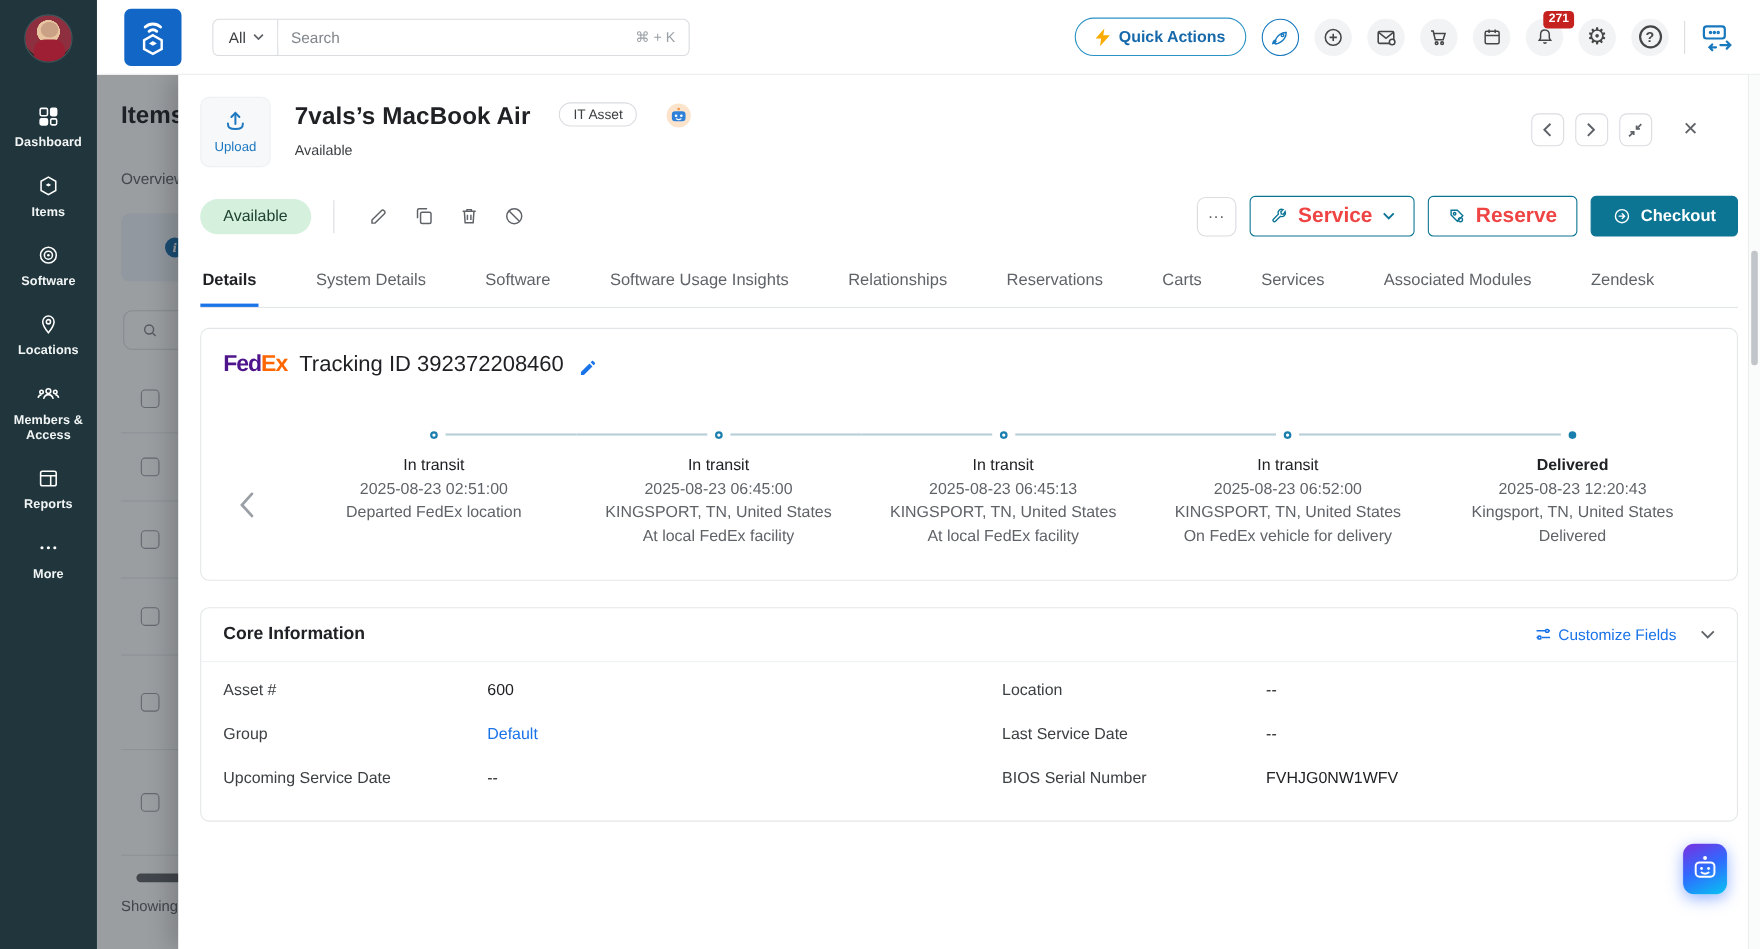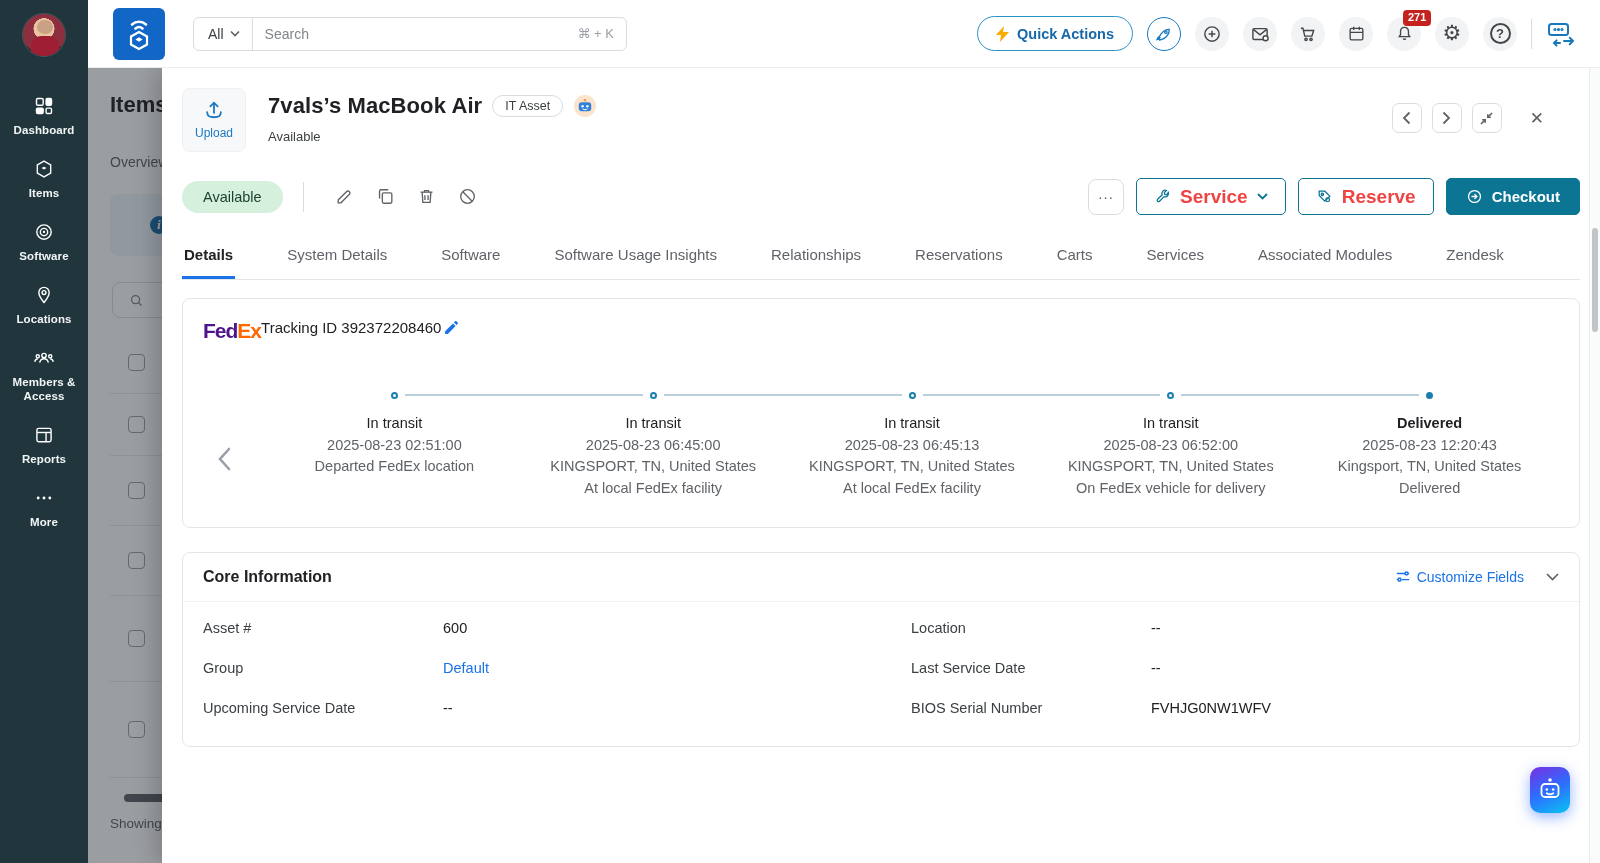--- a/index.html
+++ b/index.html
@@ -48,21 +48,21 @@
   .bg-hscroll { margin:16px 0 0 14px; width:62px; height:8px; border-radius:4px; background:#5f6368; }
   .bg-showing { margin-top:14px; font-size:13.5px; color:#5f6368; }
   .dim { position:absolute; inset:0; background:rgba(28,35,40,.44); z-index:5; }
 
   
   .drawer { position:absolute; left:74px; top:0; right:0; bottom:0; background:#fff; z-index:10; box-shadow:-8px 0 20px rgba(0,0,0,.18); padding:0 20px; overflow:hidden;}
   .d-head { display:flex; padding-top:20px; }
   .upload { width:64px; height:64px; background:#f6f8f9; border:1px solid #eef0f2; border-radius:8px; display:flex; flex-direction:column; align-items:center; justify-content:center; gap:6px; cursor:pointer;}
   .upload .up-lbl { color:#1d78c1; font-size:12px; }
   .d-titleblock { margin-left:22px; padding-top:5px;}
-  .titlerow { display:flex; align-items:center; gap:10px; }
+  .titlerow { display:flex; align-items:flex-start; gap:26px; }
   .d-title { font-size:22px; font-weight:700; color:#202124; letter-spacing:.1px;}
   .type-badge { border:1px solid #dadce0; border-radius:13px; padding:3px 12px; font-size:12.5px; color:#3c4043; background:#fff;}
   .robot-mini { width:24px; height:24px; }
   .d-status { margin-top:10px; font-size:13px; color:#3c4043; }
   .d-headctrl { margin-left:auto; display:flex; align-items:center; gap:10px; height:32px; margin-top:14px; padding-right:36px;}
   .sq-btn { width:30px; height:30px; border:1px solid #dadce0; border-radius:7px; background:#fff; display:flex; align-items:center; justify-content:center; cursor:pointer;}
   .sq-btn svg { stroke:#5f6368; fill:none; stroke-width:1.8;}
   .x-btn { margin-left:18px; color:#5f6368; font-size:17px; cursor:pointer; }
 
   .d-actions { display:flex; align-items:center; margin-top:26px; }
@@ -81,24 +81,24 @@
   .tab { font-size:15px; color:#5f6368; padding:9px 2px 13px; cursor:pointer; flex-shrink:0;}
   .tab.active { color:#202124; font-weight:700; border-bottom:3px solid #1a73e8; }
 
   .card { border:1px solid #e3e6e8; border-radius:8px; margin-top:18px; }
   .card-head { display:flex; align-items:center; padding:15px 20px; border-bottom:1px solid #eef2f5;}
   .card-title { font-size:16px; font-weight:700; color:#202124; }
   .card-link { margin-left:auto; display:flex; align-items:center; gap:7px; color:#1a73e8; font-size:14px; cursor:pointer;}
   .card-link .chev { color:#5f6368; display:flex; }
   .card-body { padding:20px; }
 
-  .fedex-row { display:flex; align-items:flex-start; }
+  .fedex-row { display:flex; align-items:flex-end; gap:11px; }
   .fedex { font-size:21px; font-weight:800; letter-spacing:-1px; }
   .fedex .fed { color:#4d148c; } .fedex .ex { color:#ff6600; }
-  .trk { font-size:15px; color:#202124; }
+  .trk { font-size:20px; color:#202124; }
   .pen-btn { cursor:pointer; display:flex; margin-left:2px;}
 
   .timeline { position:relative; margin-top:46px; padding-left:62px; padding-bottom:8px;}
   .tl-prev { position:absolute; left:14px; top:58px; color:#9aa0a6; cursor:pointer; }
   .tl-cols { display:flex; }
   .tl-col { flex:1; display:flex; flex-direction:column; }
   .dotrow { display:flex; align-items:center; height:12px; }
   .seg { flex:1; height:1.6px; background:#b9cfda; }
   .seg.hide { background:transparent; }
   .dot { width:7px; height:7px; border:2.6px solid #1b7fae; border-radius:50%; background:#fff; margin:0 7px; }

